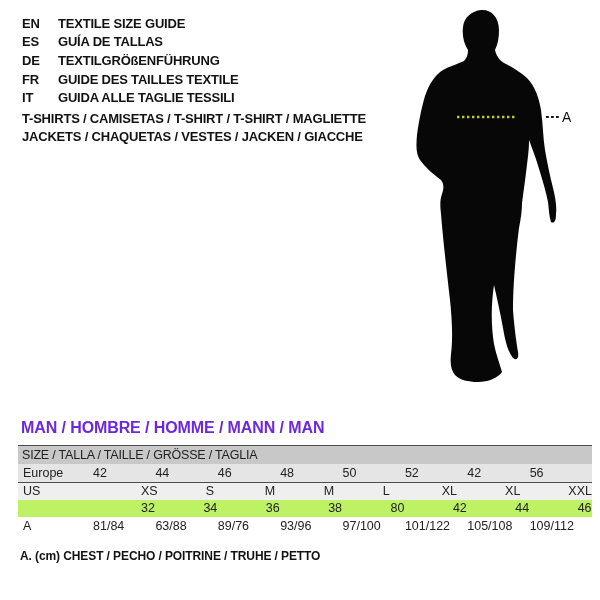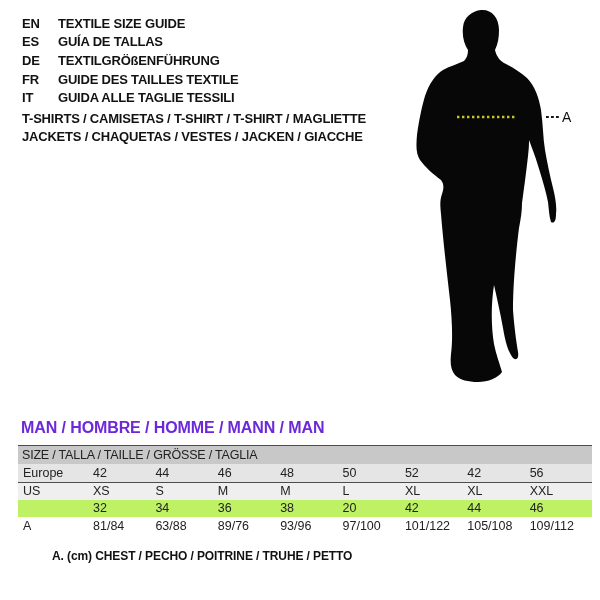--- a/index.html
+++ b/index.html
@@ -26,28 +26,28 @@
   .figure-wrap svg{display:block;}
   .measure-label{font-family:"Liberation Sans",sans-serif;font-size:14px;fill:#111;}
 
   
   .section-title{position:absolute;left:21px;top:419px;font-size:16px;font-weight:bold;color:#6d28d9;letter-spacing:-0.1px;}
 
   
   .size-table{position:absolute;left:18px;top:445px;width:574px;border-top:1px solid #4d4d4d;font-size:12.5px;color:#222;}
   .t-header{height:18px;line-height:18px;padding-left:4px;letter-spacing:-0.2px;}
   .t-row{display:flex;height:18px;line-height:18px;}
-  .t-row.thin{height:17px;line-height:17px;}
+  .t-row.thin{height:17px;line-height:17px;gap:48px;}
   .t-label{width:70px;padding-left:5px;text-align:left;}
   .t-cell{flex:1;text-align:left;}
   .row-europe{border-bottom:1px solid #4d4d4d;background:#e5e5e5;}
   .row-a{background:#ffffff;}
 
   
-  .footnote{position:absolute;left:20px;top:549px;font-size:12px;font-weight:bold;color:#121212;letter-spacing:-0.1px;margin-left:32px;}
+  .footnote{position:absolute;left:20px;top:549px;font-size:12px;font-weight:bold;color:#121212;letter-spacing:-0.1px;}
 </style>
 </head>
 <body>
 
 <div class="page">
 
   <div class="lang-list">
     <div class="lang-row">
       <span class="lang-code">EN</span>
       <span class="lang-label">TEXTILE SIZE GUIDE</span>
@@ -131,21 +131,21 @@
       <div class="t-cell">XL</div>
       <div class="t-cell">XXL</div>
     </div>
 
     <div class="t-row thin" style="background:#bef264">
       <div class="t-label"></div>
       <div class="t-cell">32</div>
       <div class="t-cell">34</div>
       <div class="t-cell">36</div>
       <div class="t-cell">38</div>
-      <div class="t-cell">20</div>
+      <div class="t-cell">80</div>
       <div class="t-cell">42</div>
       <div class="t-cell">44</div>
       <div class="t-cell">46</div>
     </div>
 
     <div class="t-row row-a">
       <div class="t-label">A</div>
       <div class="t-cell">81/84</div>
       <div class="t-cell">63/88</div>
       <div class="t-cell">89/76</div>

